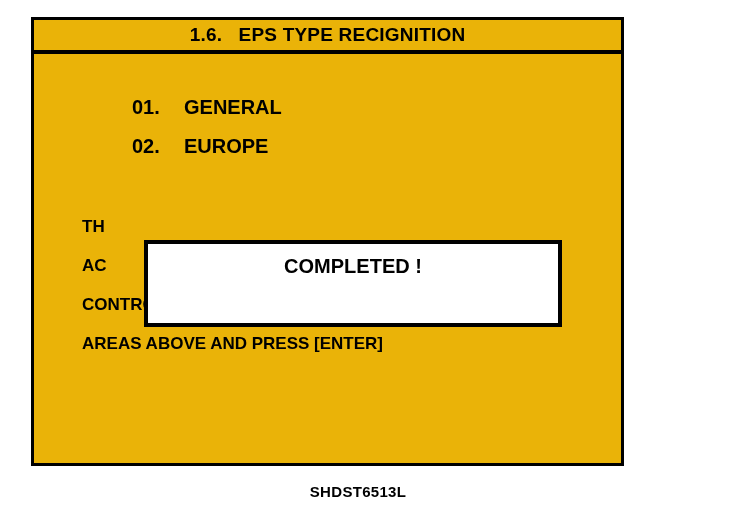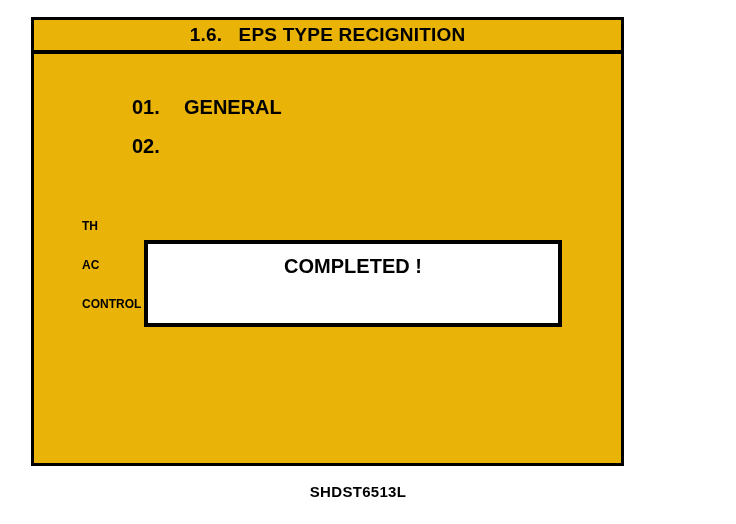--- a/index.html
+++ b/index.html
@@ -86,21 +86,21 @@
 
   
   #message-block {
     position: absolute;
     left: 48px;
     top: 153px;
     width: 540px;
   }
   .message-line {
     height: 39px;
-    font-size: 12px;
+    font-size: 17px;
     font-weight: bold;
     white-space: pre;
     line-height: 39px;
   }
   .message-line.indented {
     padding-left: 7px;
   }
 
   
   #modal-dialog {
@@ -151,27 +151,29 @@
 
   <div id="screen-body">
 
     <div id="menu-list">
       <div class="menu-row">
         <span class="menu-index">01.</span>
         <span class="menu-label">GENERAL</span>
       </div>
       <div class="menu-row">
         <span class="menu-index">02.</span>
+        <span class="menu-label">EUROPE</span>
       </div>
     </div>
 
     <div id="message-block">
       <div class="message-line">TH</div>
       <div class="message-line">AC</div>
       <div class="message-line">CONTROL MODULE.</div>
+      <div class="message-line">AREAS ABOVE AND PRESS [ENTER]</div>
     </div>
 
     <div id="modal-dialog">
       <div id="dialog-line-primary" class="dialog-line">COMPLETED !</div>
     </div>
 
   </div>
 </div>
 
 <div id="figure-caption">SHDST6513L</div>

